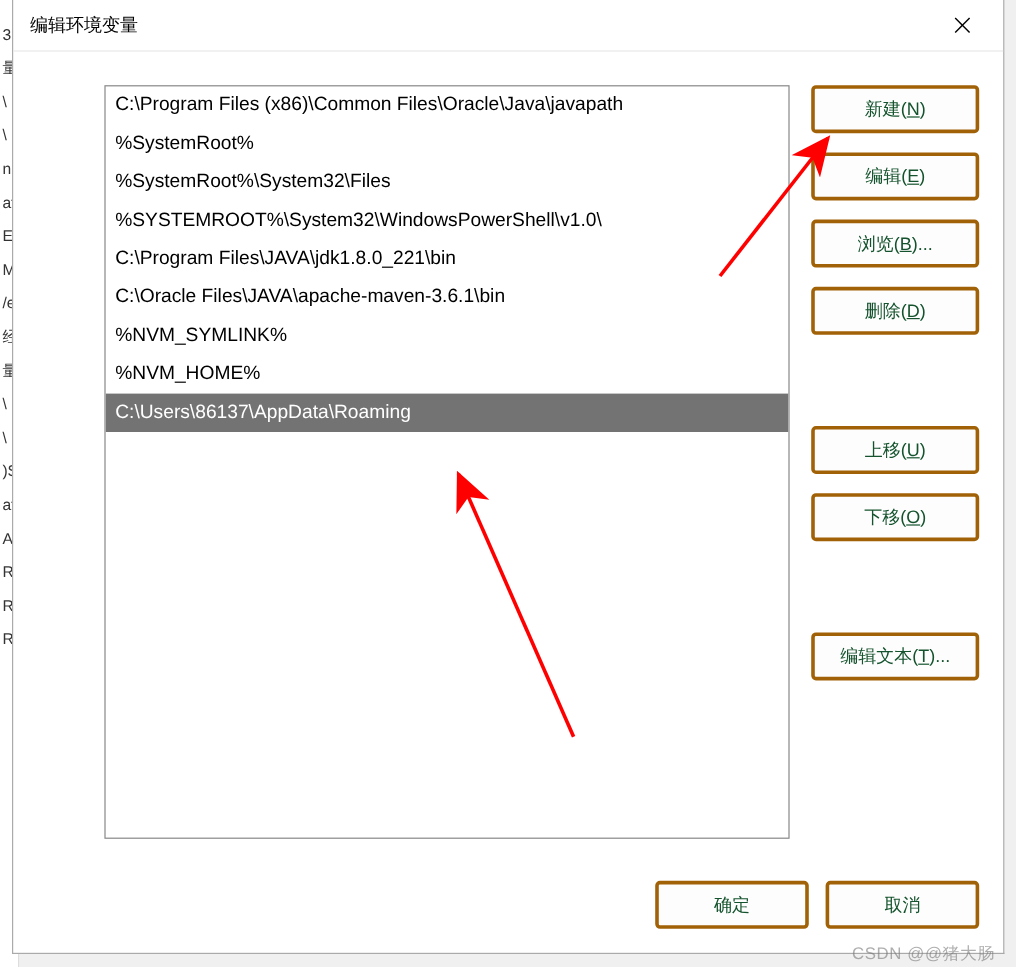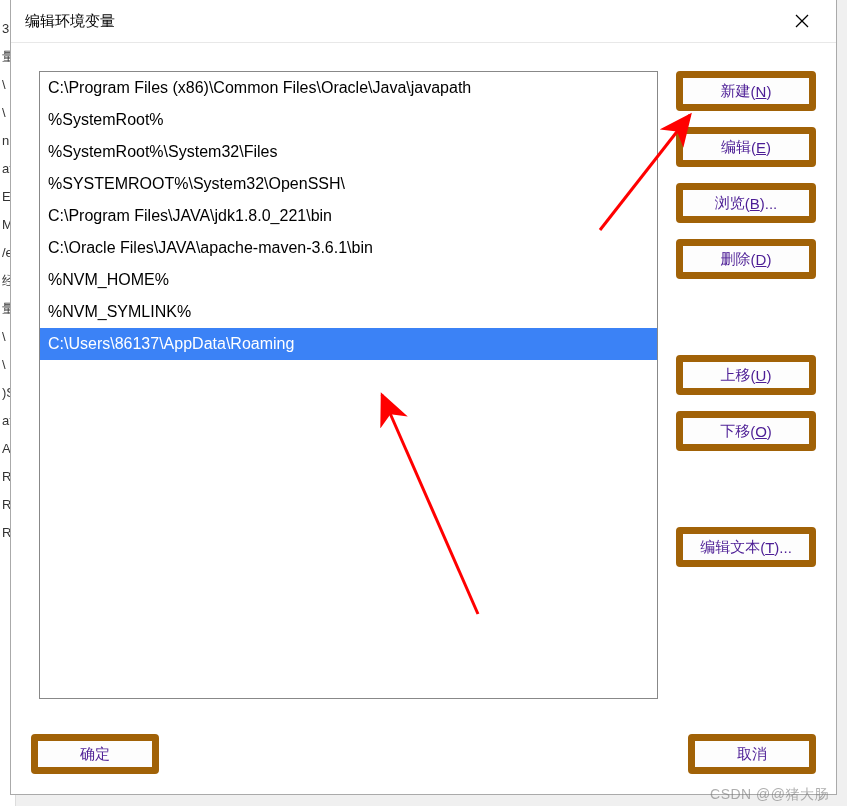--- a/index.html
+++ b/index.html
@@ -73,58 +73,59 @@
       display: flex;
       padding: 28px 20px 10px 28px;
       gap: 18px;
     }
     .listbox {
       flex: 1;
       border: 1px solid #888;
       background: #fff;
       height: 628px;
       overflow: hidden;
+      margin-left: 48px;
     }
     .list-item {
       padding: 4px 8px;
       font-size: 16px;
       color: #000;
       line-height: 24px;
       white-space: nowrap;
       cursor: default;
     }
     .list-item.selected {
-      background: #3b82f6;
+      background: #737373;
       color: #fff;
     }
     .side-buttons {
       width: 140px;
       display: flex;
       flex-direction: column;
       gap: 16px;
     }
     .side-buttons .gap-large {
       height: 44px;
     }
     .btn {
       height: 40px;
-      border: 7px solid #a16207;
+      border: 3px solid #a16207;
       background: #fdfdfd;
       border-radius: 4px;
       font-size: 15px;
-      color: #4c1d95;
+      color: #14532d;
       cursor: pointer;
       display: flex;
       align-items: center;
       justify-content: center;
       font-family: inherit;
     }
     .bottom-bar {
       display: flex;
-      justify-content: space-between;
+      justify-content: flex-end;
       gap: 14px;
       padding: 10px 20px 20px 20px;
     }
     .bottom-bar .btn {
       width: 128px;
     }
     .accel {
       text-decoration: underline;
     }
     .annotation-layer {
@@ -178,25 +179,25 @@
           <line x1="13" y1="1" x2="1" y2="13" stroke="#000" stroke-width="1.2"></line>
         </svg>
     </div>
   </div>
 
   <div class="content">
     <div class="listbox" id="listbox">
         <div class="list-item">C:\Program Files (x86)\Common Files\Oracle\Java\javapath</div>
         <div class="list-item">%SystemRoot%</div>
         <div class="list-item">%SystemRoot%\System32\Files</div>
-        <div class="list-item">%SYSTEMROOT%\System32\OpenSSH\</div>
+        <div class="list-item">%SYSTEMROOT%\System32\WindowsPowerShell\v1.0\</div>
         <div class="list-item">C:\Program Files\JAVA\jdk1.8.0_221\bin</div>
         <div class="list-item">C:\Oracle Files\JAVA\apache-maven-3.6.1\bin</div>
+        <div class="list-item">%NVM_SYMLINK%</div>
         <div class="list-item">%NVM_HOME%</div>
-        <div class="list-item">%NVM_SYMLINK%</div>
         <div class="list-item selected">C:\Users\86137\AppData\Roaming</div>
       </div>
 
     <div class="side-buttons">
       <button class="btn">
         <span>新建</span>(<span class="accel">N</span>)
       </button>
       <button class="btn">
         <span>编辑</span>(<span class="accel">E</span>)
       </button>

